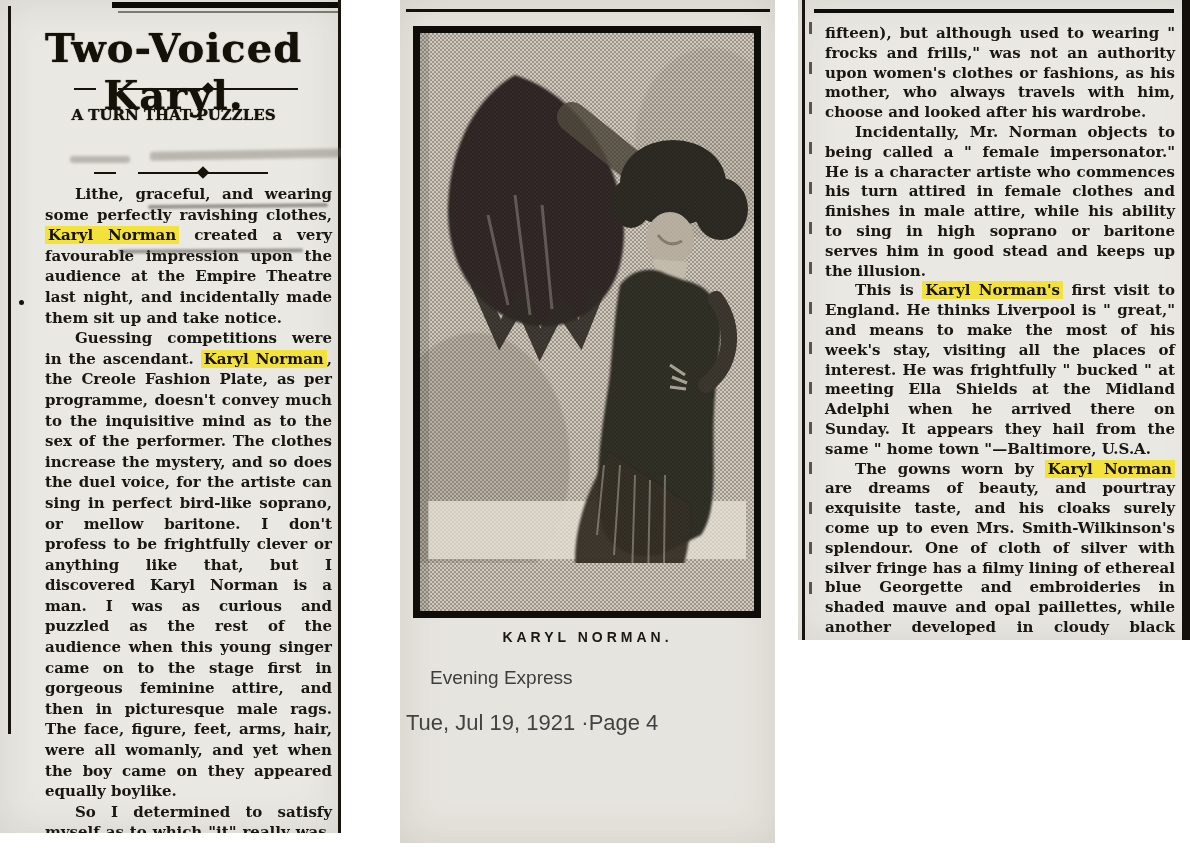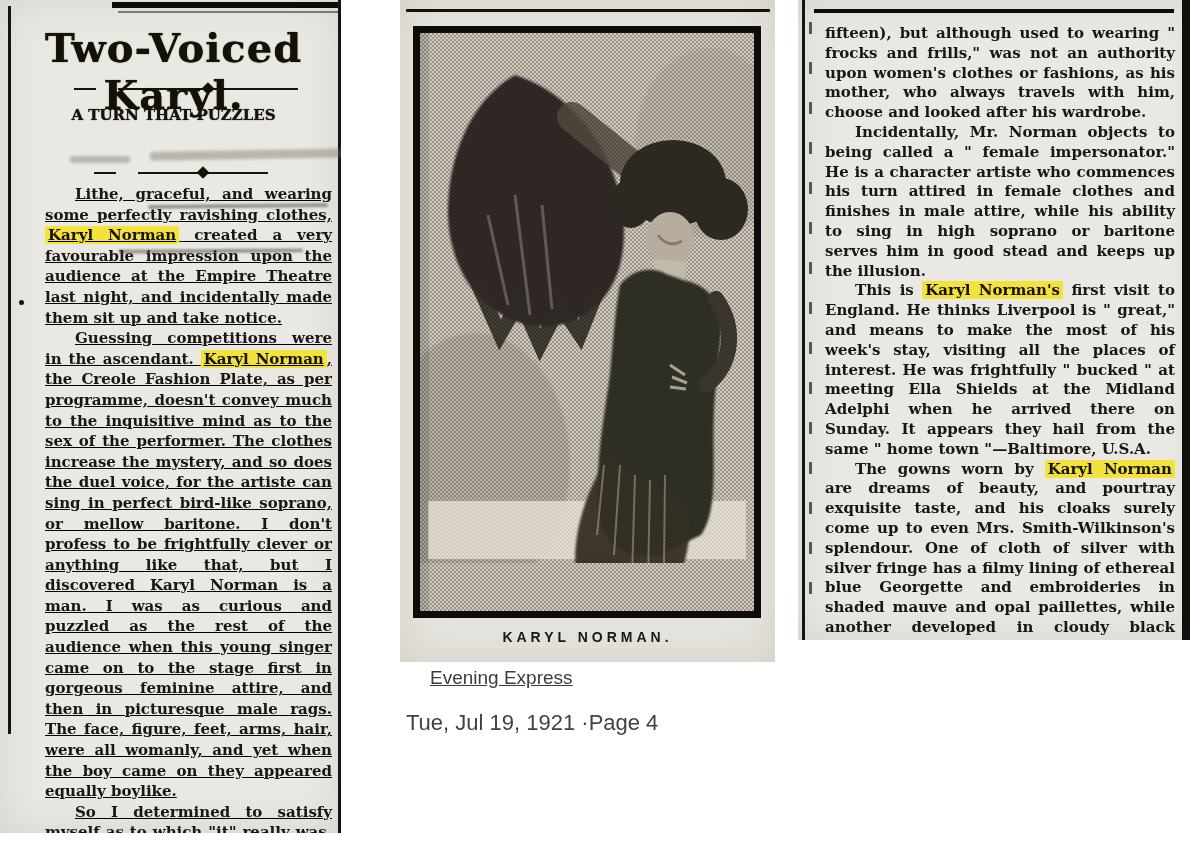--- a/index.html
+++ b/index.html
@@ -33,37 +33,37 @@
   .subhead{position:absolute;left:14px;right:8px;top:100px;text-align:center;
            font-size:15px;line-height:30px;font-weight:700;color:#17130b;
            text-shadow:0 0 1px #17130b;}
   .bleed-smudge{position:absolute;filter:blur(1.6px);opacity:.38;background:#6e675c;border-radius:3px;}
   #bleed-a{left:150px;top:150px;width:210px;height:9px;transform:rotate(-1deg);}
   #bleed-b{left:70px;top:156px;width:60px;height:7px;}
   .ink-streak{position:absolute;filter:blur(1px);opacity:.45;background:#37322a;border-radius:2px;}
   #streak-1{left:148px;top:204px;width:180px;height:4px;transform:rotate(-.6deg);}
   #streak-2{left:118px;top:249px;width:185px;height:4px;transform:rotate(-.4deg);}
   .ink-speck{position:absolute;background:#17140f;border-radius:50%;}
-  #left-body{position:absolute;left:45px;right:9px;top:184px;bottom:2px;text-decoration:underline;}
+  #left-body{position:absolute;left:45px;right:9px;top:184px;bottom:2px;}
   #left-body .np-para{font-size:15px;line-height:20.6px;}
 
   
-  #mid-clip{left:400px;top:0;width:375px;height:662px;background:#e6e4de;}
+  #mid-clip{left:400px;top:0;width:375px;height:843px;background:#e6e4de;}
   .mid-topline{position:absolute;left:6px;top:9px;width:364px;height:3px;background:#14110c;}
   .photo-frame{position:absolute;left:13px;top:26px;width:348px;height:592px;
                border:7px solid #0f0d09;box-sizing:border-box;background:#cfc9c0;}
   .photo-frame svg{display:block;}
   .photo-caption{position:absolute;left:0;right:0;top:629px;text-align:center;
                  font-family:"Liberation Sans", sans-serif;font-weight:700;
                  font-size:14px;letter-spacing:4px;color:#1b1813;}
 
   
   #attribution{position:absolute;left:400px;top:666px;width:375px;
                font-family:"Liberation Sans", sans-serif;color:#3d3d3d;}
-  .attr-title{margin:0 0 20px 30px;font-size:19px;line-height:24px;cursor:pointer;text-decoration:underline;}
+  .attr-title{margin:0 0 20px 30px;font-size:19px;line-height:24px;cursor:pointer;}
   .attr-date{margin-left:6px;font-size:22px;line-height:21px;color:#424242;}
 
   
   #right-clip{left:798px;top:0;width:407px;height:640px;}
   .right-topbar{position:absolute;left:16px;top:9px;width:360px;height:4px;background:#0f0d09;}
   #right-rule-left{left:4px;top:0;width:3px;height:640px;}
   .right-dashes{position:absolute;left:11px;top:22px;width:3px;height:600px;opacity:.75;
                 background:repeating-linear-gradient(180deg,#2b2720 0 12px,transparent 12px 40px);}
   .right-heavy-bar{position:absolute;left:384px;top:0;width:10px;height:640px;background:#13100c;}
   #right-body{position:absolute;left:27px;top:24px;width:350px;bottom:2px;}

